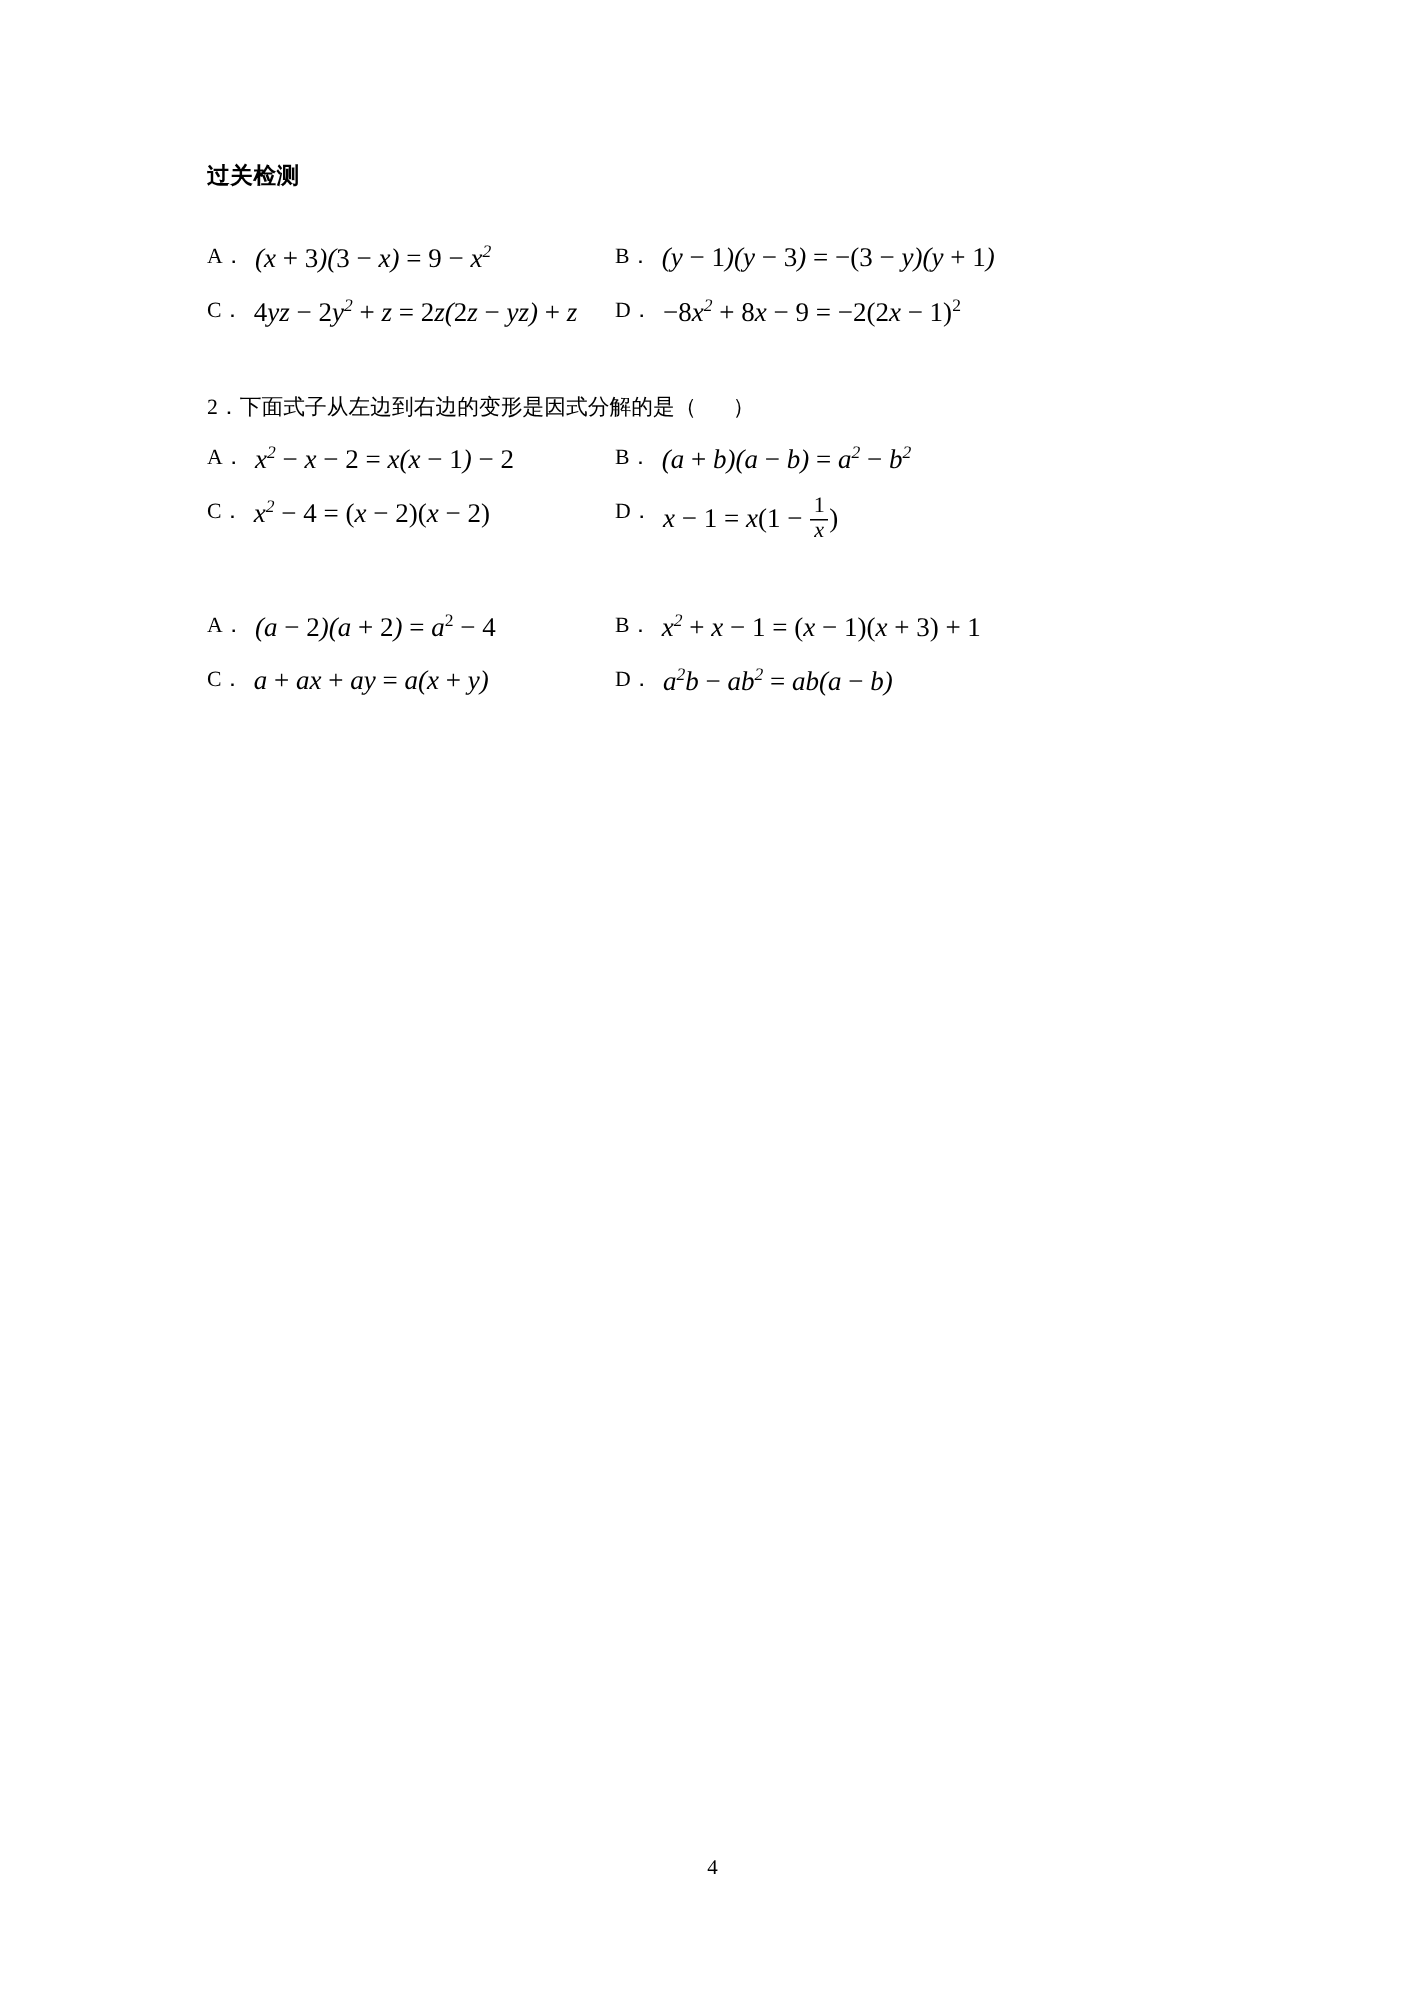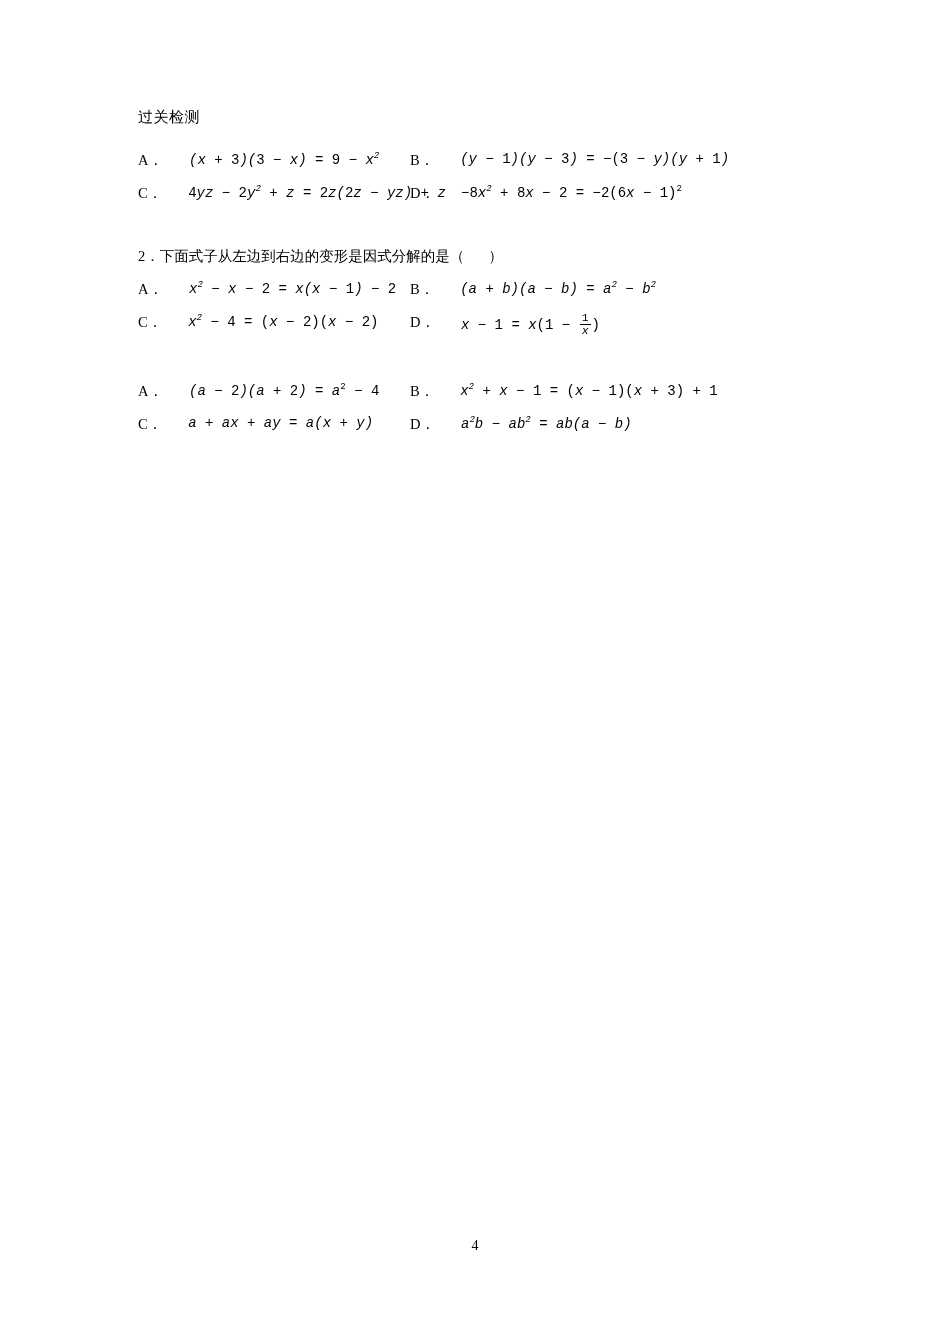--- a/index.html
+++ b/index.html
@@ -20,23 +20,23 @@
   }
   .content {
     position: absolute;
     left: 138px;
     top: 108px;
     width: 680px;
   }
   .section-title {
     font-family: "Liberation Sans", sans-serif;
     font-size: 15px;
-    font-weight: normal;
+    font-weight: bold;
     letter-spacing: 0.5px;
-    margin: 0 0 24px 0;
+    margin: 0 0 34px 0;
   }
   .question {
     margin-bottom: 30px;
   }
   .q-stem {
     font-family: "Liberation Sans", sans-serif;
     font-size: 14.5px;
     margin: 0 0 14px 0;
     white-space: pre;
   }
@@ -54,26 +54,25 @@
   }
   .opt-a, .opt-c { width: 272px; flex: 0 0 272px; }
   .opt-b, .opt-d { flex: 1 1 auto; }
   .opt-label {
     font-family: "Liberation Serif", serif;
     font-size: 14.5px;
     margin-right: 7px;
     white-space: nowrap;
   }
   .math {
-    font-family: Liberation Mono, monospace;
+    font-family: Liberation Serif, serif;
     font-style: italic;
-    font-size: 14px;
+    font-size: 18px;
     white-space: nowrap;
     line-height: 1.15;
-    margin-left: 19px;
   }
   .math .n { font-style: normal; }
   sup {
     font-size: 0.65em;
     vertical-align: super;
     font-style: italic;
   }
   sup.n { font-style: normal; }
   .frac {
     display: inline-block;
@@ -128,21 +127,21 @@
         </div>
       </div>
 
       <div class="opt-row">
         <div class="opt opt-c">
           <span class="opt-label">C．</span>
           <span class="math"><span class="n">4</span><i>yz</i><span class="n"> − 2</span><i>y</i><sup>2</sup><span class="n"> + </span><i>z</i><span class="n"> = 2</span><i>z</i>(<span class="n">2</span><i>z</i><span class="n"> − </span><i>yz</i>)<span class="n"> + </span><i>z</i></span>
         </div>
         <div class="opt opt-d">
           <span class="opt-label">D．</span>
-          <span class="math"><span class="n">−8</span><i>x</i><sup>2</sup><span class="n"> + 8</span><i>x</i><span class="n"> − 2 = −2(6</span><i>x</i><span class="n"> − 1)</span><sup class="n">2</sup></span>
+          <span class="math"><span class="n">−8</span><i>x</i><sup>2</sup><span class="n"> + 8</span><i>x</i><span class="n"> − 9 = −2(2</span><i>x</i><span class="n"> − 1)</span><sup class="n">2</sup></span>
         </div>
       </div>
     </div>
 
     <div class="question" style="margin-top:44px;">
       <div class="q-stem"><span class="q-num">2．</span><span>下面式子从左边到右边的变形是因式分解的是（      ）</span></div>
 
       <div class="opt-row">
         <div class="opt opt-a">
           <span class="opt-label">A．</span>

